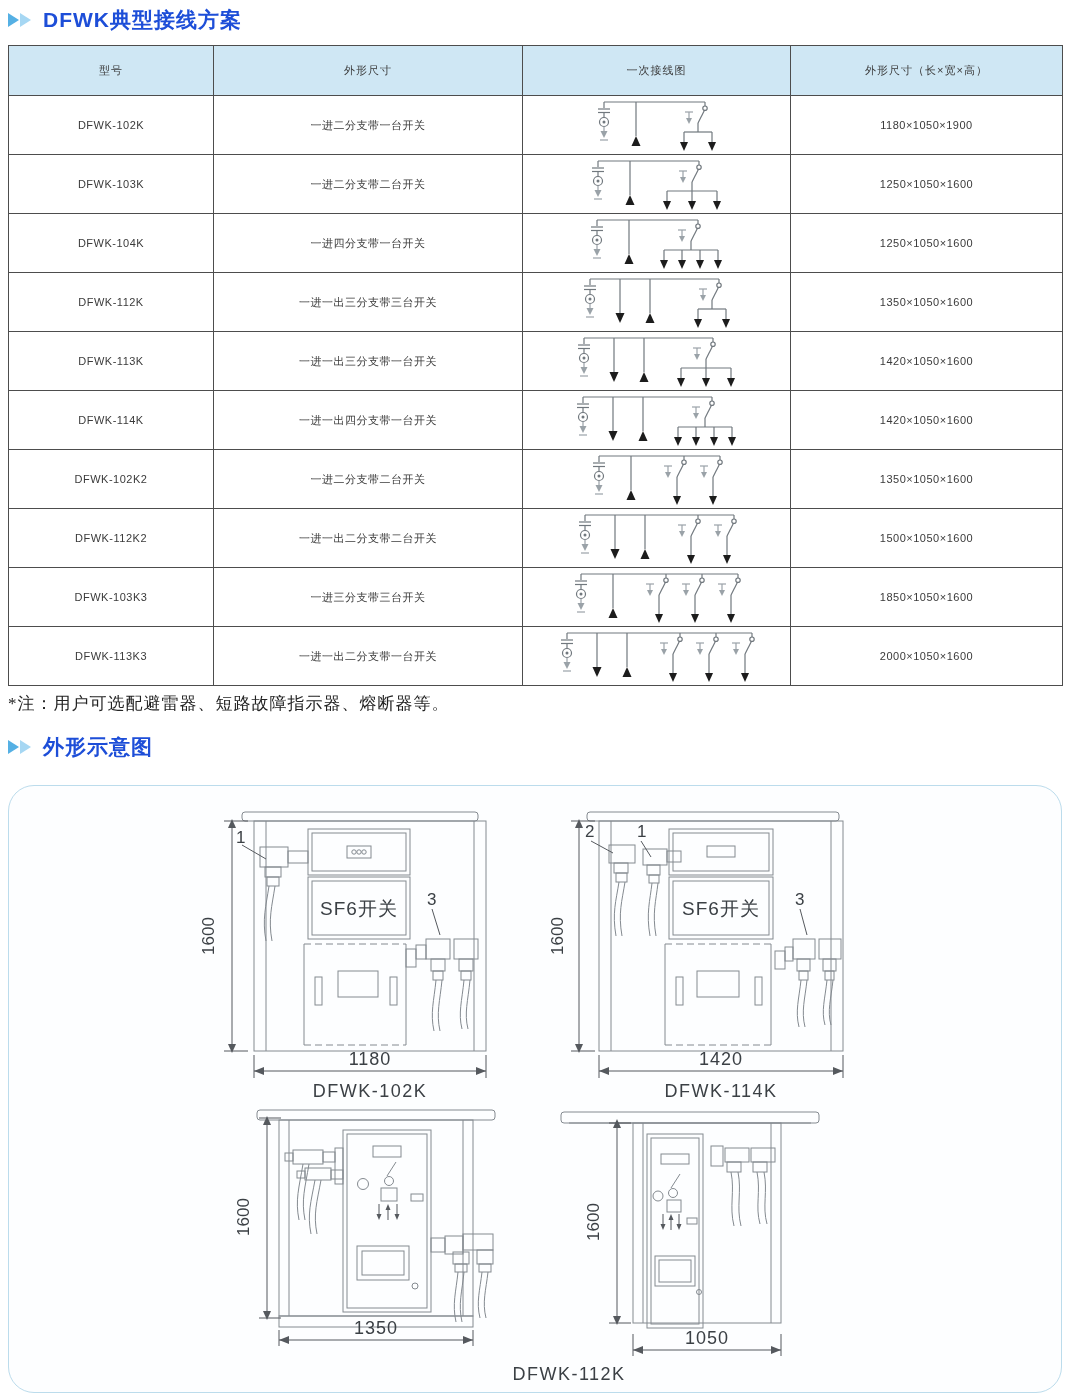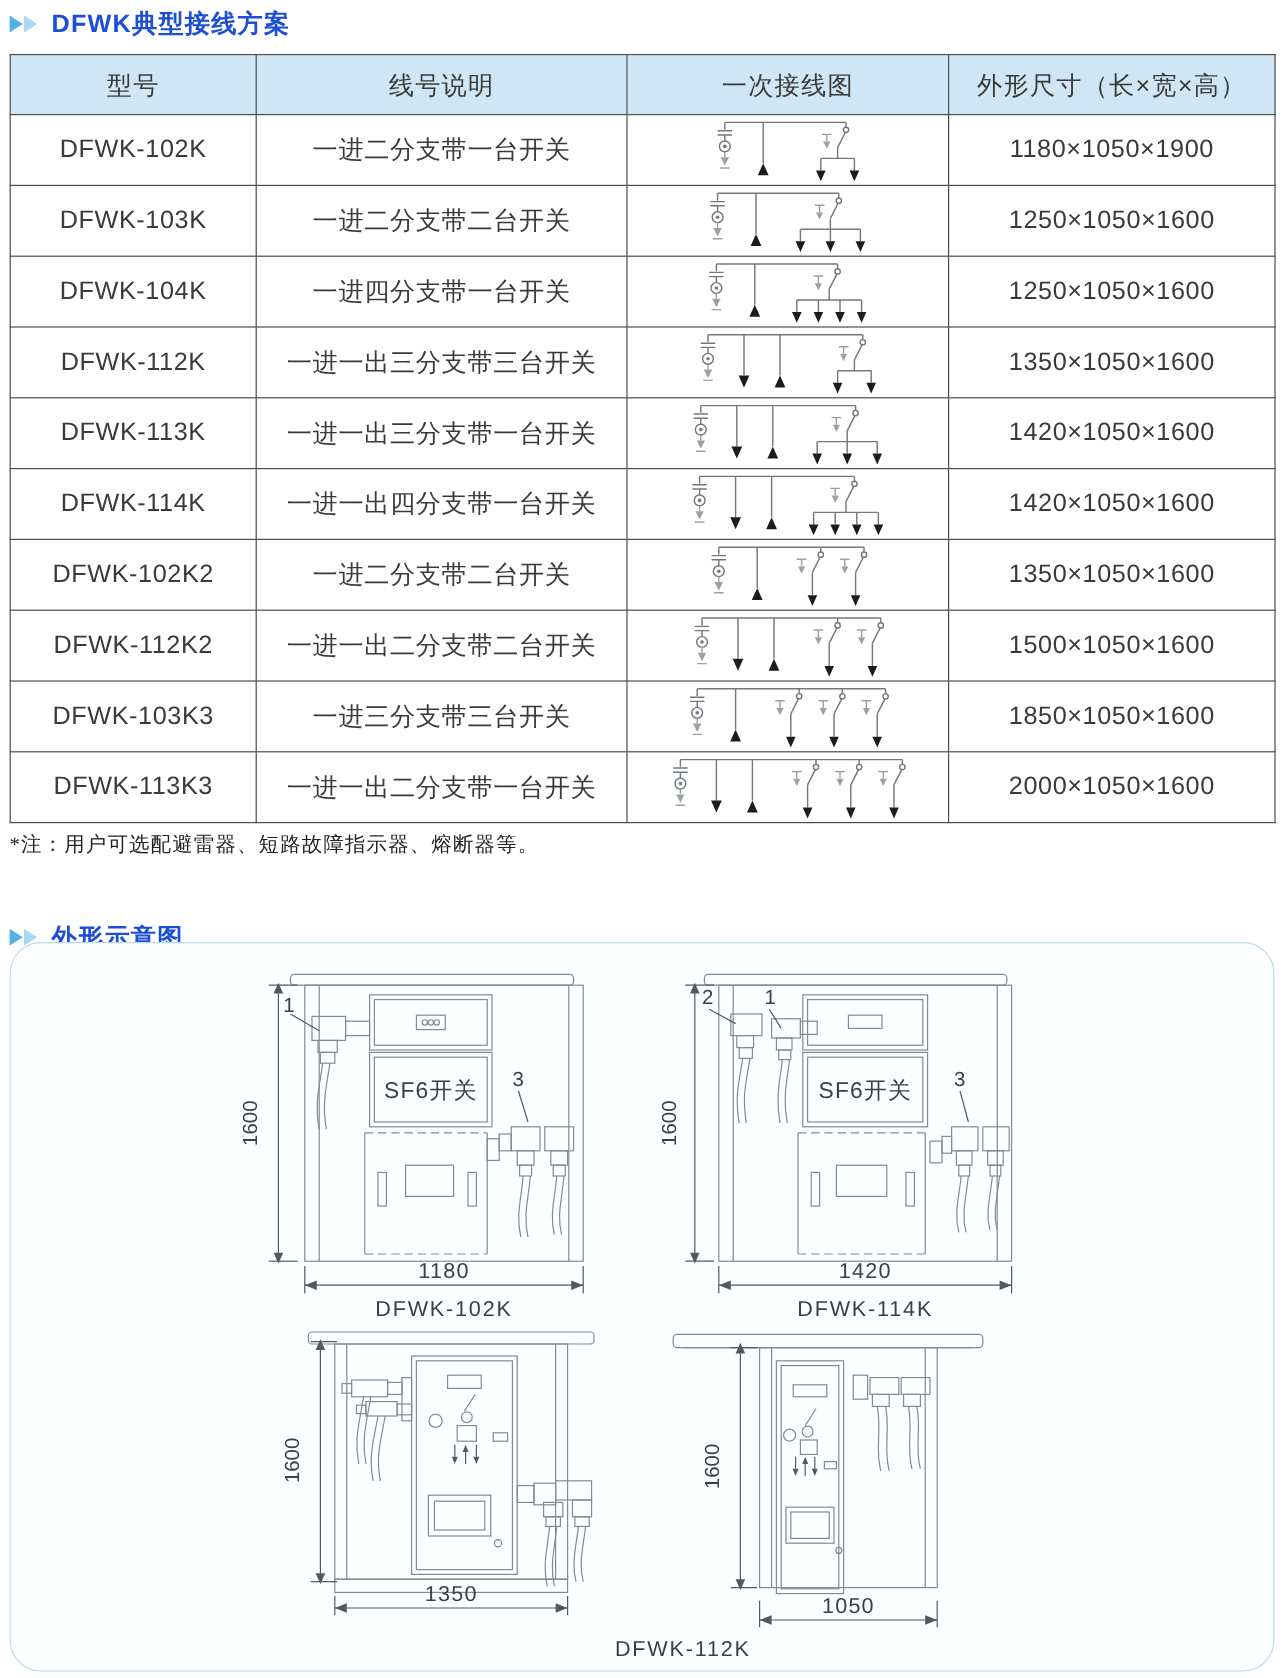--- a/index.html
+++ b/index.html
@@ -4,24 +4,24 @@
 <style>
   html,body{margin:0;padding:0;background:#fff;}
   body{width:1070px;height:1398px;position:relative;overflow:hidden;
        font-family:"Liberation Sans","DejaVu Sans",sans-serif;color:#333;}
   .sec-title{position:absolute;left:8px;display:flex;align-items:center;gap:4px;}
   .sec-title .txt{font-size:21px;font-weight:bold;color:#1d4ed8;letter-spacing:1px;margin-left:8px;}
   .tri{width:0;height:0;border-top:7px solid transparent;border-bottom:7px solid transparent;display:inline-block;}
   .tri.a{border-left:11px solid #55b0e4;}
   .tri.b{border-left:11px solid #a6d7f3;margin-left:-3px;}
   #t1{top:6px;}
-  #t2{top:767px;}
+  #t2{top:733px;}
   table.spec{position:absolute;left:8px;top:45px;width:1054px;border-collapse:collapse;table-layout:fixed;}
   table.spec th,table.spec td{border:1px solid #4d4d4d;text-align:center;vertical-align:middle;
-       font-size:21px;color:#3a3a3a;padding:0;}
+       font-size:11px;color:#3a3a3a;padding:0;}
   table.spec th{background:#cfe7f4;height:49px;font-weight:normal;letter-spacing:1px;}
   table.spec td{height:56px;letter-spacing:0.5px;}
   .panel{position:absolute;left:8px;top:785px;width:1052px;height:606px;
        border:1.5px solid #bcdcec;border-radius:26px;background:#fdfeff;}
   .cab{position:absolute;}
   svg .s{stroke:#848a90;fill:none;stroke-width:1;}
   svg .sd{stroke:#848a90;fill:none;stroke-width:1;stroke-dasharray:7 4;}
   svg .t{fill:#3b4045;}
   svg .dim{stroke:#55595e;stroke-width:1;fill:none;}
   svg .ar{fill:#55595e;stroke:none;}
@@ -40,21 +40,21 @@
 <table class="spec">
   <colgroup>
     <col style="width:205px">
       <col style="width:309px">
       <col style="width:268px">
       <col style="width:272px">
   </colgroup>
   <thead>
     <tr>
       <th>型号</th>
-      <th>线号说明</th>
+      <th>外形尺寸</th>
       <th>一次接线图</th>
       <th>外形尺寸（长×宽×高）</th>
     </tr>
   </thead>
   <tbody>
       <tr>
         <td>DFWK-102K</td>
         <td>一进二分支带一台开关</td>
         <td>
           <svg width="142" height="58" viewBox="0 0 142 58" style="display:block;margin:0 auto">

